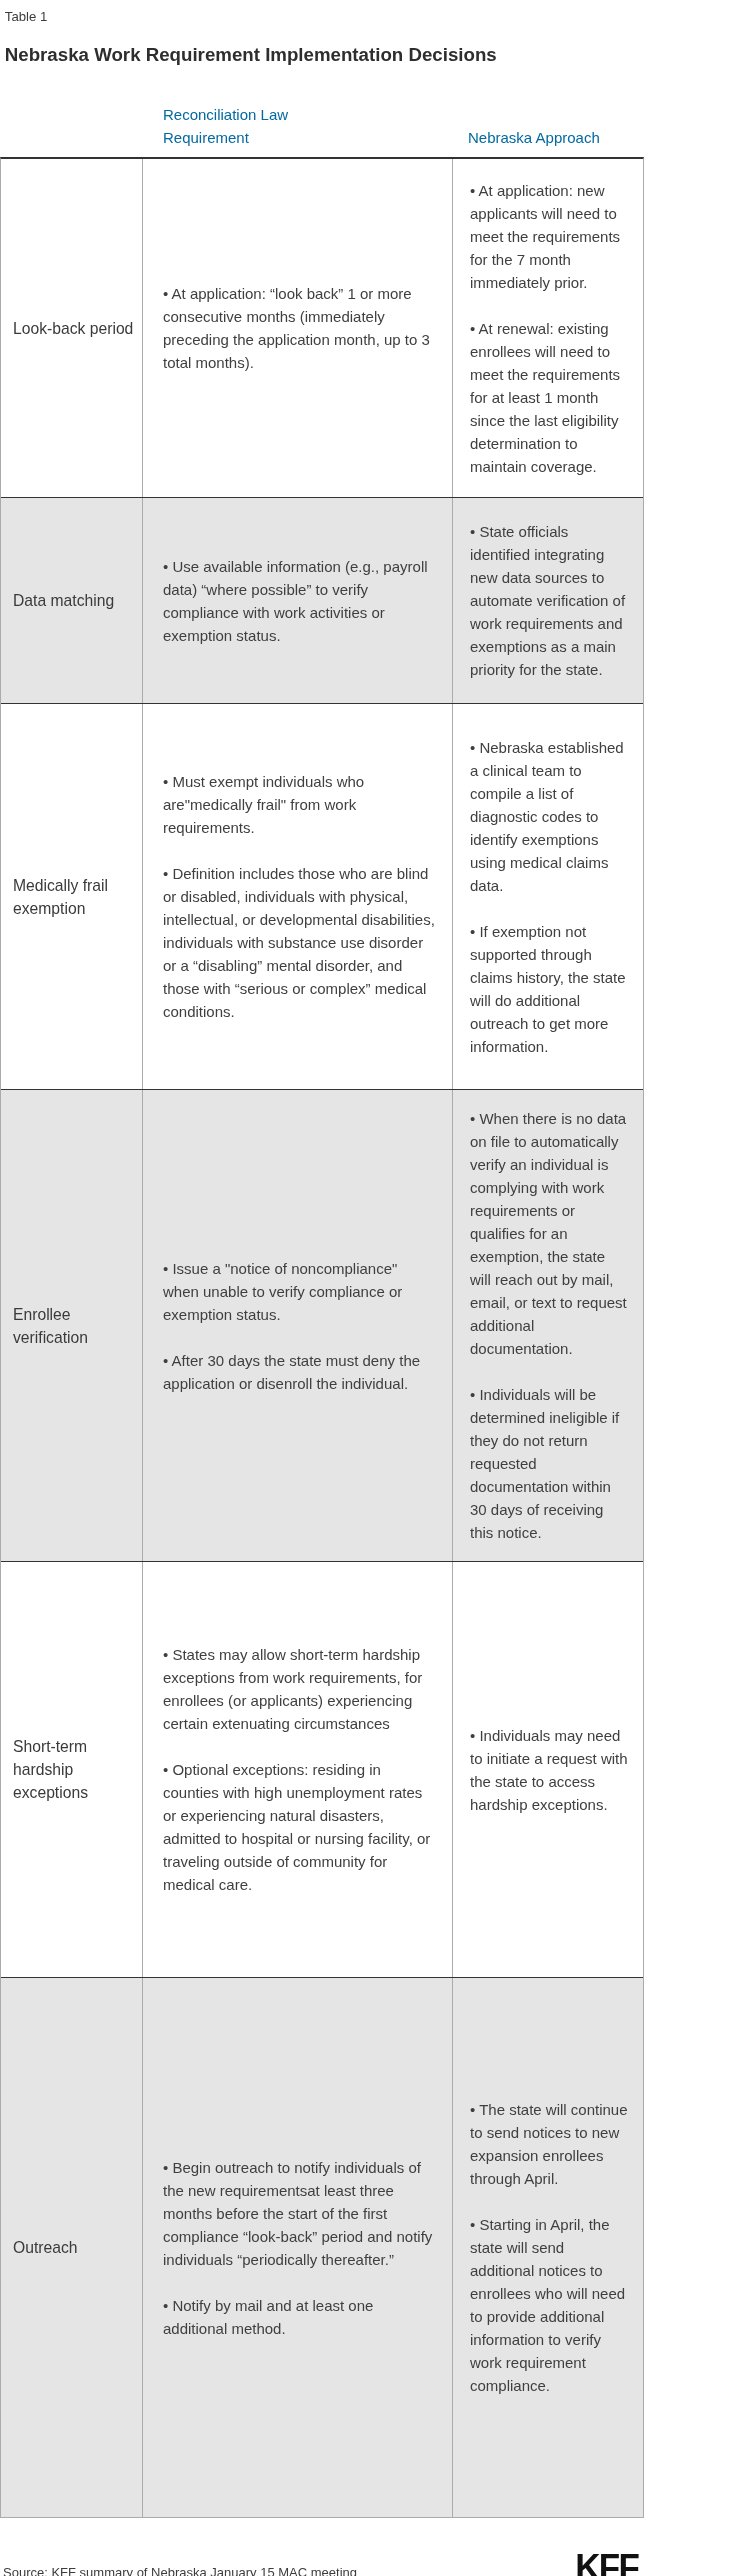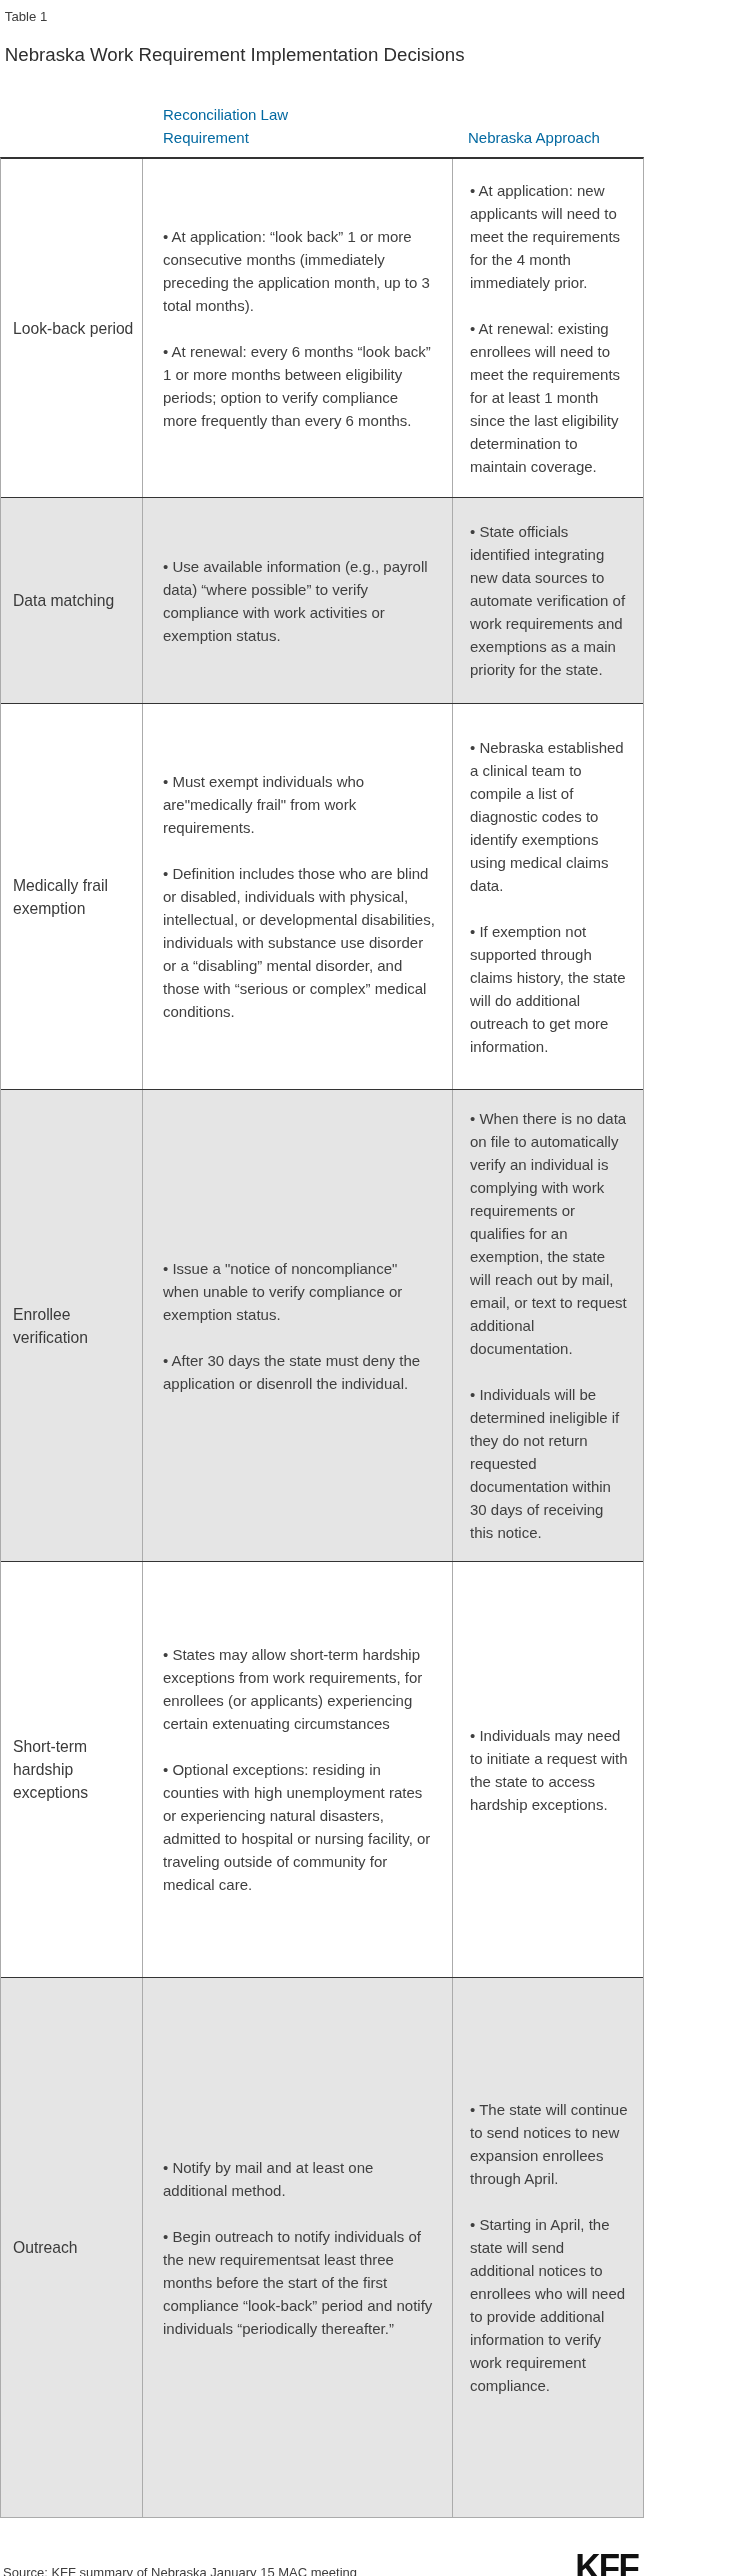--- a/index.html
+++ b/index.html
@@ -18,21 +18,21 @@
   .table-label{
     margin:0 0 0 4.8px;
     font-size:13.2px;
     line-height:17px;
     color:#3d3d3d;
   }
   .title{
     margin:18px 0 0 4.8px;
     font-size:18.7px;
     line-height:24px;
-    font-weight:normal;
+    font-weight:bold;
     color:#2e2e2e;
   }
   .col-headers{
     position:relative;
     height:90px;
   }
   .col-header{
     position:absolute;
     bottom:8.4px;
     font-size:15px;
@@ -122,24 +122,23 @@
   <div class="col-headers">
     <div class="col-header req">Reconciliation Law Requirement</div>
     <div class="col-header neb">Nebraska Approach</div>
   </div>
 
   <div class="datatable" id="datatable">
   <div class="row">
     <div class="cell label-cell">Look-back period</div>
     <div class="cell req-cell">
           <p class="para">• At application: “look back” 1 or more consecutive months (immediately preceding the application month, up to 3 total months).</p>
-          <p class="para">• At renewal: every 6 months “look back” 1 or more months between eligibility periods; option to verify compliance more frequently than every 6 months.</p>
-        </div>
-    <div class="cell neb-cell">
-          <p class="para">• At application: new applicants will need to meet the requirements for the 4 month immediately prior.</p>
+        </div>
+    <div class="cell neb-cell">
+          <p class="para">• At application: new applicants will need to meet the requirements for the 7 month immediately prior.</p>
           <p class="para">• At renewal: existing enrollees will need to meet the requirements for at least 1 month since the last eligibility determination to maintain coverage.</p>
         </div>
   </div>
 
   <div class="row shaded">
     <div class="cell label-cell">Data matching</div>
     <div class="cell req-cell">
           <p class="para">• Use available information (e.g., payroll data) “where possible” to verify compliance with work activities or exemption status.</p>
         </div>
     <div class="cell neb-cell">
@@ -178,22 +177,22 @@
           <p class="para">• Optional exceptions: residing in counties with high unemployment rates or experiencing natural disasters, admitted to hospital or nursing facility, or traveling outside of community for medical care.</p>
         </div>
     <div class="cell neb-cell">
           <p class="para">• Individuals may need to initiate a request with the state to access hardship exceptions.</p>
         </div>
   </div>
 
   <div class="row shaded">
     <div class="cell label-cell">Outreach</div>
     <div class="cell req-cell">
+          <p class="para">• Begin outreach to notify individuals of the new requirementsat least three months before the start of the first compliance “look-back” period and notify individuals “periodically thereafter.”</p>
           <p class="para">• Notify by mail and at least one additional method.</p>
-          <p class="para">• Begin outreach to notify individuals of the new requirementsat least three months before the start of the first compliance “look-back” period and notify individuals “periodically thereafter.”</p>
         </div>
     <div class="cell neb-cell">
           <p class="para">• The state will continue to send notices to new expansion enrollees through April.</p>
           <p class="para">• Starting in April, the state will send additional notices to enrollees who will need to provide additional information to verify work requirement compliance.</p>
         </div>
   </div>
 </div>
 
   <div class="footer">
     <div class="source">Source: KFF summary of Nebraska January 15 MAC meeting</div>

